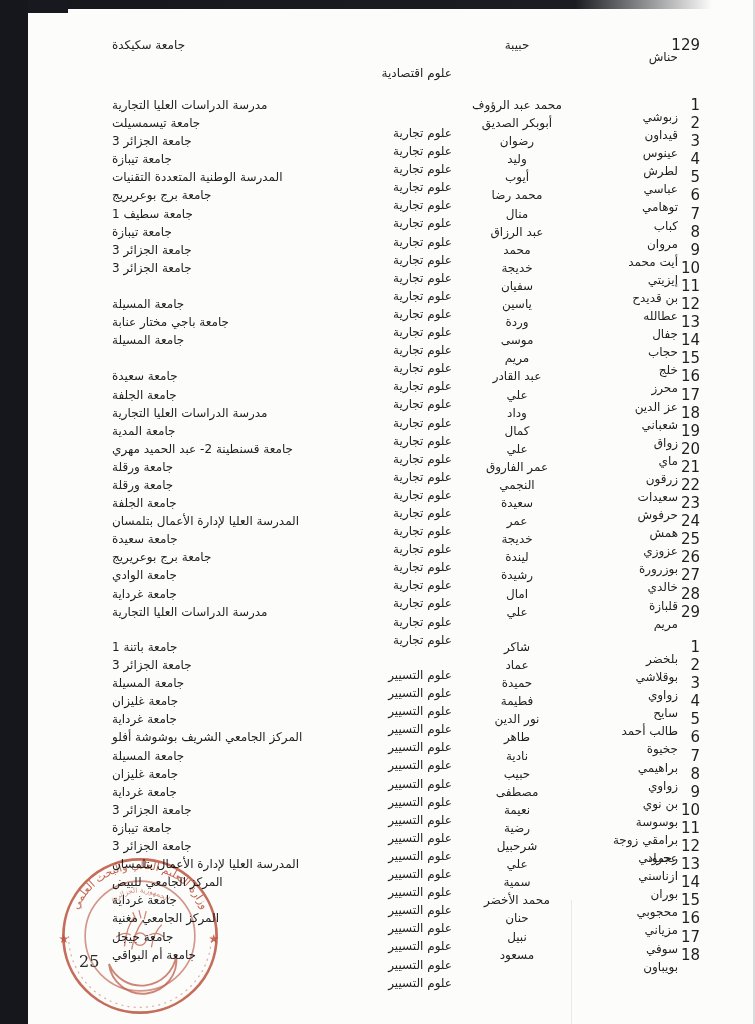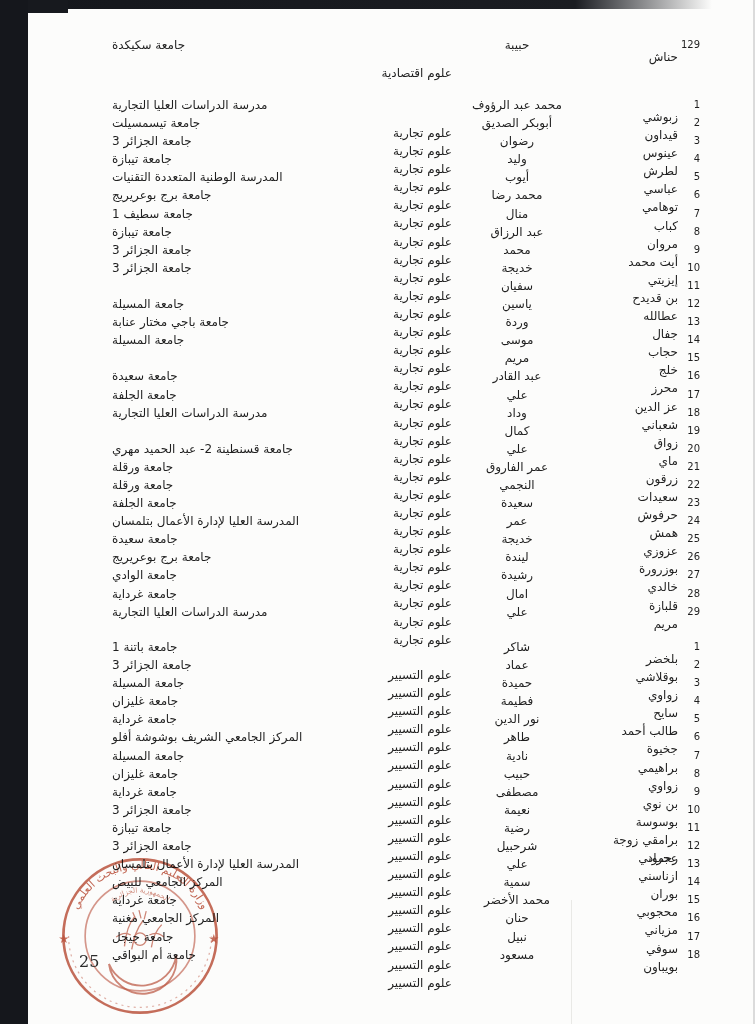--- a/index.html
+++ b/index.html
@@ -30,21 +30,21 @@
     position:absolute;left:571px;top:900px;width:1px;height:124px;background:#e9e9e6;
   }
   
   .grid-row{
     display:grid;direction:rtl;
     grid-template-columns:22px 96px 130px 90px 250px;
     height:18.1px;line-height:18.1px;
     font-size:12px;color:#1f1f1f;
   }
   .tbl{position:absolute;right:55px;width:588px;}
-  .c-num{text-align:right;font-size:10px;}
+  .c-num{text-align:right;font-size:15px;}
   .c-sur{text-align:right;padding-left:4px;margin-top:12px;}
   .c-fn{text-align:center;}
   .c-fld{text-align:right;margin-top:28px;}
   .c-uni{text-align:left;}
   #header-row{top:36px;}
   #section-1{top:96px;}
   #section-2{top:638px;}
   .page-number{
     position:absolute;left:79px;top:952px;font-size:16px;color:#2b2b2b;
     font-family:"DejaVu Serif", serif;
@@ -198,20 +198,21 @@
         <span class="c-sur">شعباني</span>
         <span class="c-fn">وداد</span>
         <span class="c-fld">علوم تجارية</span>
         <span class="c-uni">مدرسة الدراسات العليا التجارية</span>
       </div>
       <div class="grid-row">
         <span class="c-num">19</span>
         <span class="c-sur">زواق</span>
         <span class="c-fn">كمال</span>
         <span class="c-fld">علوم تجارية</span>
+        <span class="c-uni">جامعة المدية</span>
       </div>
       <div class="grid-row">
         <span class="c-num">20</span>
         <span class="c-sur">ماي</span>
         <span class="c-fn">علي</span>
         <span class="c-fld">علوم تجارية</span>
         <span class="c-uni">جامعة قسنطينة 2- عبد الحميد مهري</span>
       </div>
       <div class="grid-row">
         <span class="c-num">21</span>

